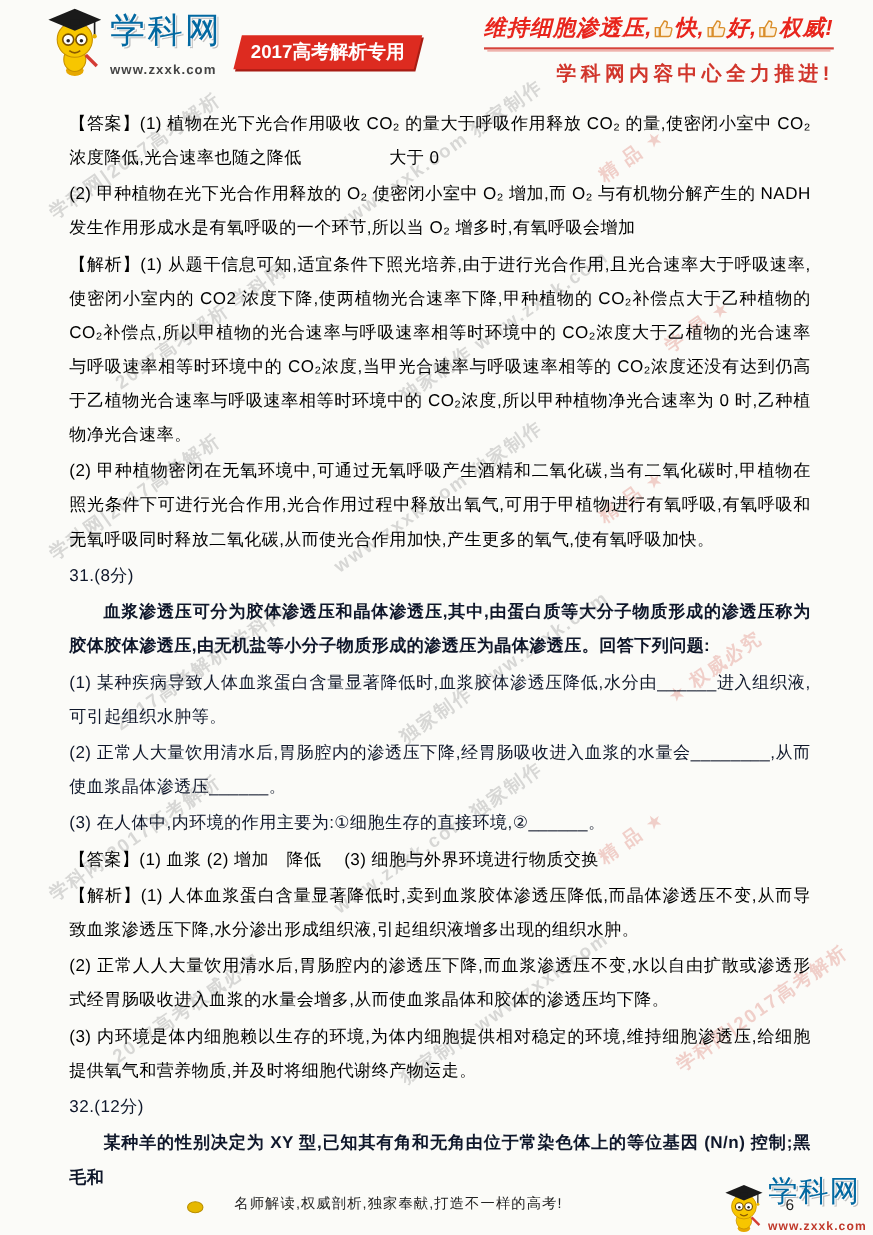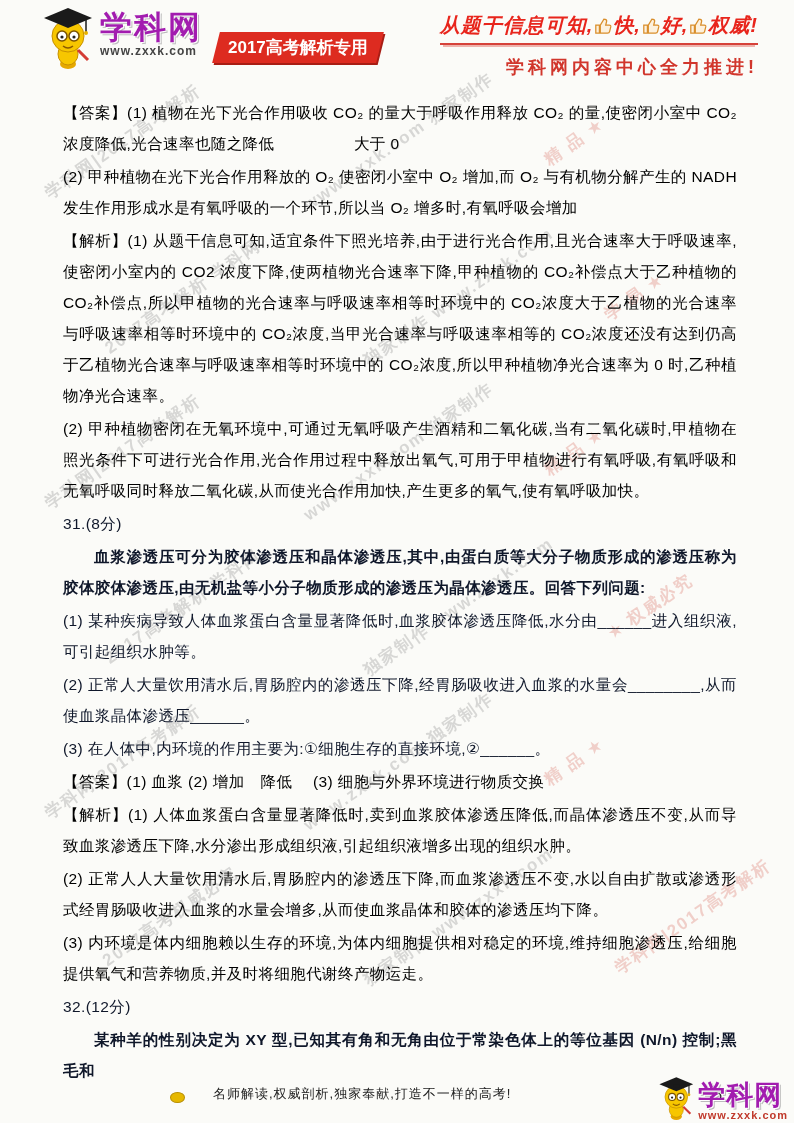--- a/index.html
+++ b/index.html
@@ -21,25 +21,25 @@
   }
   .wm-gray{color:#d7d7d5;}
   .wm-pink{color:#f0cfc9;}
 
   
   .header{position:absolute;left:0;top:0;width:100%;height:88px;z-index:3;}
   .logo-group{position:absolute;left:42px;top:6px;display:flex;align-items:flex-start;}
   .mascot{display:block;}
   .logo-text{margin-left:4px;margin-top:4px;}
   .logo-title{
-    font-size:32px;font-weight:bold;color:#a21caf;
+    font-size:32px;font-weight:normal;color:#0369a1;
     letter-spacing:2px;line-height:34px;
     text-shadow:1px 1px 0 #fff,2px 2px 0 #bbb;
   }
-  .logo-url{font-size:12px;font-weight:bold;color:#444;letter-spacing:1px;margin-top:0px;}
+  .logo-url{font-size:12px;font-weight:bold;color:#444;letter-spacing:1px;margin-top:12px;}
   .banner{
     margin-left:14px;margin-top:26px;
     background:#dd2b20;color:#fff;
     font-size:17px;font-weight:bold;
     padding:4px 12px;transform:skewX(-14deg);
     box-shadow:2px 2px 0 #a81d14;
     white-space:nowrap;
   }
   .banner-inner{display:inline-block;transform:skewX(14deg);}
   .slogan-block{position:absolute;right:36px;top:12px;text-align:right;}
@@ -147,21 +147,21 @@
         <div class="logo-title">学科网</div>
         <div class="logo-url">www.zxxk.com</div>
       </div>
       <div class="banner">
         <span class="banner-inner">2017高考解析专用</span>
       </div>
     </div>
 
     <div class="slogan-block">
       <div class="slogan-line1">
-        <span>从题干信息可知,</span><svg class="thumb" width="18" height="18" viewBox="0 0 20 20">
+        <span>维持细胞渗透压,</span><svg class="thumb" width="18" height="18" viewBox="0 0 20 20">
             <path d="M2 9 h4 v9 H2 z M7 18 h8 q2 0 2.4-2 l1.2-5 q.4-2-1.6-2 h-4 l1-4 q.4-2-1.6-2.4 L11 2.4 7 9 z" fill="#fdf1dd" stroke="#d98e2b" stroke-width="1.4"></path>
           </svg><span>快,</span><svg class="thumb" width="18" height="18" viewBox="0 0 20 20">
             <path d="M2 9 h4 v9 H2 z M7 18 h8 q2 0 2.4-2 l1.2-5 q.4-2-1.6-2 h-4 l1-4 q.4-2-1.6-2.4 L11 2.4 7 9 z" fill="#fdf1dd" stroke="#d98e2b" stroke-width="1.4"></path>
           </svg><span>好,</span><svg class="thumb" width="18" height="18" viewBox="0 0 20 20">
             <path d="M2 9 h4 v9 H2 z M7 18 h8 q2 0 2.4-2 l1.2-5 q.4-2-1.6-2 h-4 l1-4 q.4-2-1.6-2.4 L11 2.4 7 9 z" fill="#fdf1dd" stroke="#d98e2b" stroke-width="1.4"></path>
           </svg><span>权威!</span>
       </div>
       <div class="slogan-line2">学科网内容中心全力推进!</div>
     </div>
   </div>

